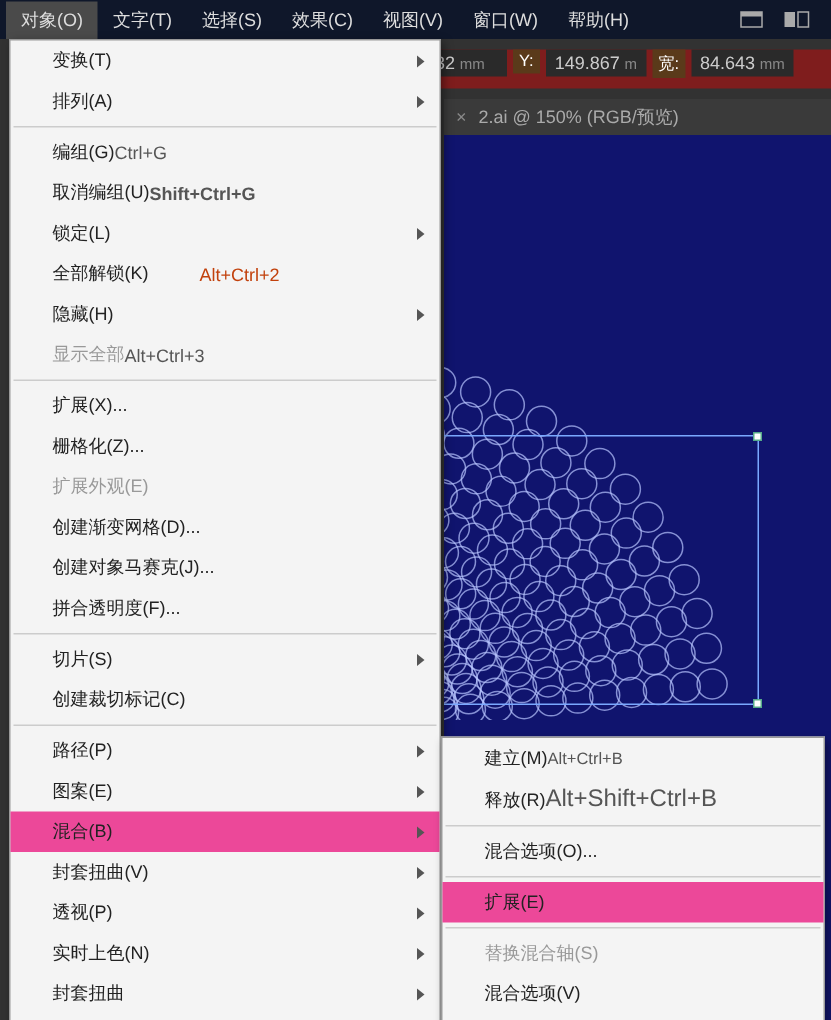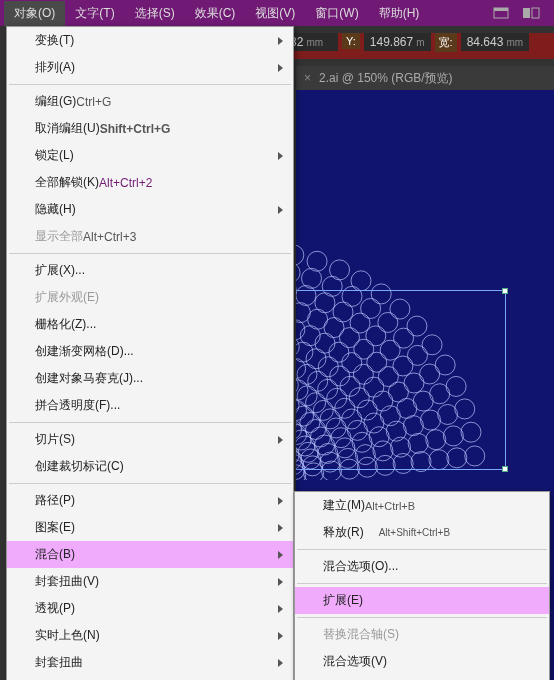--- a/index.html
+++ b/index.html
@@ -1,33 +1,33 @@
 <!DOCTYPE html>
 <html><head>
 <meta charset="utf-8">
 <style>
 *{margin:0;padding:0;box-sizing:border-box;font-family:"Microsoft YaHei",Arial,sans-serif;font-size:12px;user-select:none}
 body{width:554px;height:680px;background:#323232;overflow:hidden;position:relative}
-.menubar{height:26px;background:#701a75;display:flex;align-items:center;padding:0 4px;color:#ddd}
+.menubar{height:26px;background:#0f172a;display:flex;align-items:center;padding:0 4px;color:#ddd}
 .menubar-item{padding:4px 10px;cursor:default}
 .menubar-item.active{background:#4a4a4a}
 .menubar-icons{margin-left:auto;display:flex;gap:8px;padding-right:8px}
 .mb-icon{width:22px;height:18px;display:flex;align-items:center;justify-content:center}
 .coord-bar{position:absolute;top:33px;left:280px;right:0;height:26px;background:#7f1d1d;display:flex;align-items:flex-start;color:#ccc;gap:4px;padding:0 4px}
 .coord-label{background:#5a3a1a;color:#fff;padding:2px 4px;font-size:11px}
 .coord-val{background:#2a2a2a;padding:2px 6px;min-width:54px;font-size:11px}
 .tabbar{position:absolute;top:66px;left:296px;right:0;height:24px;background:#3a3a3a;display:flex;align-items:center;color:#aaa;padding:0 8px;gap:8px}
 .tab-close{color:#888}
 .canvas{position:absolute;top:90px;left:296px;right:0;bottom:0;background:#10146e;overflow:hidden}
 .artboard-edge{position:absolute;top:200px;left:-8px;right:48px;height:180px;border:1px solid #7aa8ff}
 .handle{position:absolute;width:6px;height:6px;background:#fff;border:1px solid #5a8}
 .circles{position:absolute;top:210px;left:-10px}
 .dropdown{position:absolute;top:26px;left:6px;width:288px;background:#f4f4f4;border:1px solid #999;box-shadow:2px 2px 6px rgba(0,0,0,.4);color:#222}
 .dd-item{padding:5px 16px 5px 28px;display:flex;justify-content:flex-start;align-items:center;cursor:default;position:relative}
-.dd-item.hover{background:#f0abfc}
+.dd-item.hover{background:#ec4899}
 .dd-item.disabled{color:#999}
 .dd-sep{height:1px;background:#ccc;margin:3px 2px}
 .dd-arrow{position:absolute;right:10px;font-size:10px;color:#555}
 .submenu{position:absolute;top:491px;left:294px;width:256px;background:#f4f4f4;border:1px solid #999;box-shadow:2px 2px 6px rgba(0,0,0,.4);color:#222}
 .tri{width:0;height:0;border-left:5px solid #555;border-top:4px solid transparent;border-bottom:4px solid transparent}
 .unit{color:#888;font-size:10px}
 </style>
 </head>
 <body>
 
@@ -256,41 +256,41 @@
       <span style="color: rgb(85, 85, 85); font-weight: bold;">Shift+Ctrl+G</span>
     </div>
     <div class="dd-item">
       <span>锁定(L)</span>
       <span class="dd-arrow">
         <div class="tri"></div>
       </span>
     </div>
     <div class="dd-item">
       <span>全部解锁(K)</span>
-      <span style="color: #701a75;">Alt+Ctrl+2</span>
+      <span style="color: #c2410c; margin-left: 34px;">Alt+Ctrl+2</span>
     </div>
     <div class="dd-item">
       <span>隐藏(H)</span>
       <span class="dd-arrow">
         <div class="tri"></div>
       </span>
     </div>
     <div class="dd-item disabled">
       <span>显示全部</span>
       <span style="color: rgb(85, 85, 85);">Alt+Ctrl+3</span>
     </div>
     <div class="dd-sep"></div>
     <div class="dd-item">
       <span>扩展(X)...</span>
     </div>
+    <div class="dd-item">
+      <span>栅格化(Z)...</span>
+    </div>
     <div class="dd-item disabled">
       <span>扩展外观(E)</span>
-    </div>
-    <div class="dd-item">
-      <span>栅格化(Z)...</span>
     </div>
     <div class="dd-item">
       <span>创建渐变网格(D)...</span>
     </div>
     <div class="dd-item">
       <span>创建对象马赛克(J)...</span>
     </div>
     <div class="dd-item">
       <span>拼合透明度(F)...</span>
     </div>
@@ -349,21 +349,21 @@
     </div>
     <div class="dd-item"></div>
   </div>
 <div class="submenu" id="sub-dd">
     <div class="dd-item">
       <span>建立(M)</span>
       <span style="color: rgb(85, 85, 85); font-size: 11px;">Alt+Ctrl+B</span>
     </div>
     <div class="dd-item">
       <span>释放(R)</span>
-      <span style="color: rgb(85, 85, 85); font-size: 10px; margin-left: 15px;">Alt+Shift+Ctrl+B</span>
+      <span style="color: rgb(85, 85, 85); font-size: 16px;">Alt+Shift+Ctrl+B</span>
     </div>
     <div class="dd-sep"></div>
     <div class="dd-item">
       <span>混合选项(O)...</span>
     </div>
     <div class="dd-sep"></div>
     <div class="dd-item hover">
       <span>扩展(E)</span>
     </div>
     <div class="dd-sep"></div>

